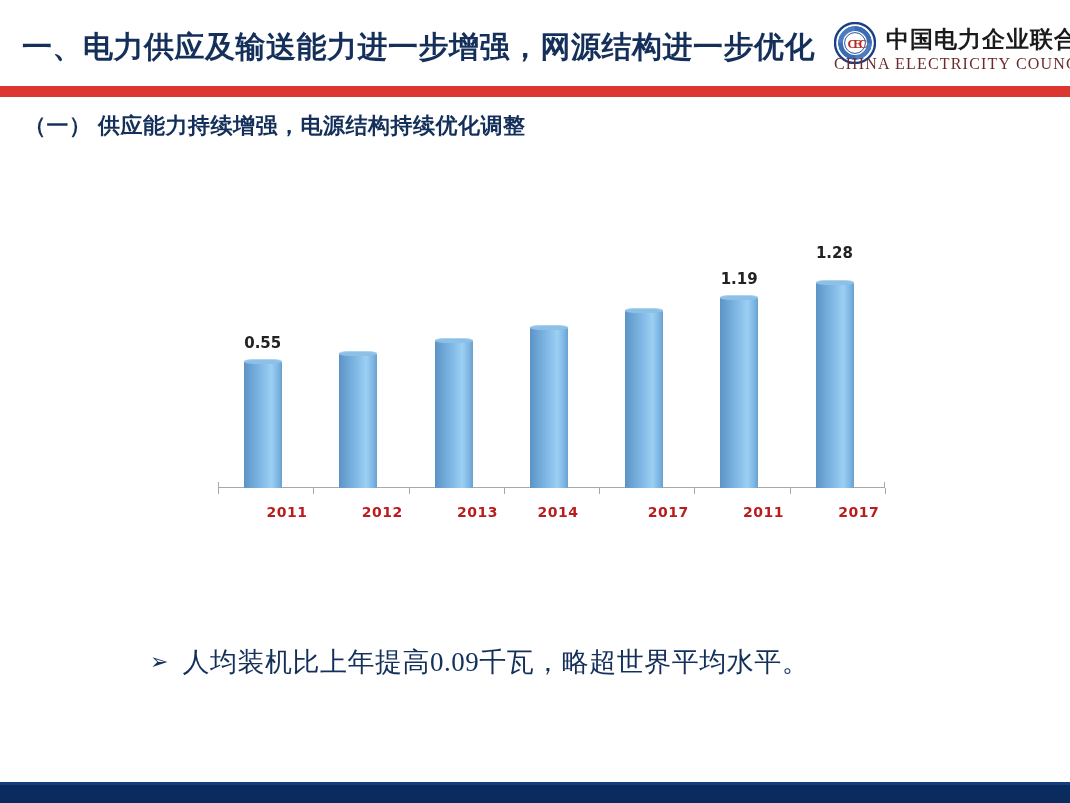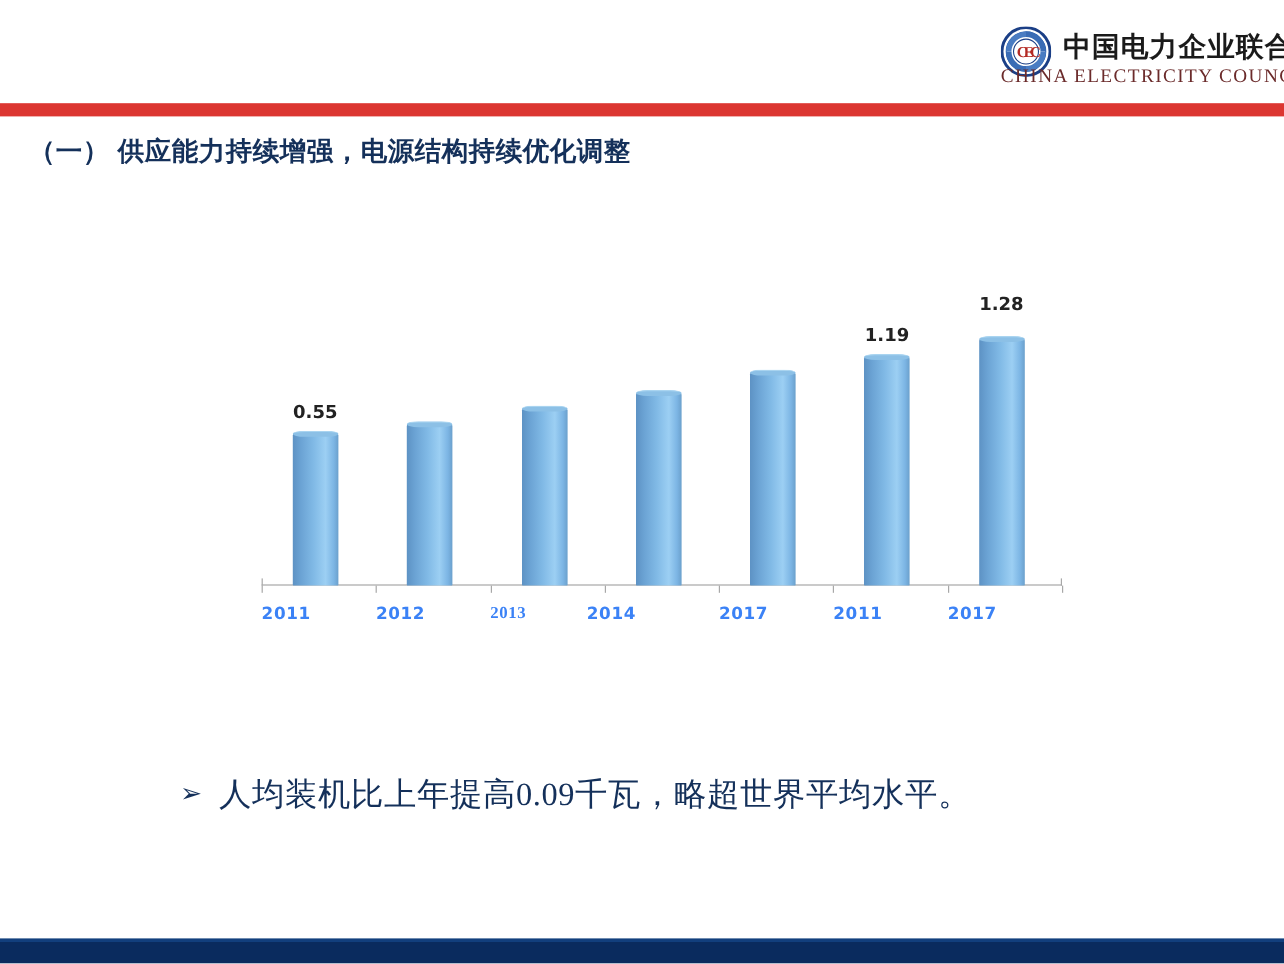--- a/index.html
+++ b/index.html
@@ -82,22 +82,22 @@
     position:absolute;top:-2px;left:0;width:38px;height:4px;
     background:#8cc0e6;border-radius:50%/100%;
     border-top:1px solid #a9d4f0;
   }
   .bar-label{
     position:absolute;left:0;width:89.5px;text-align:center;
     font-size:15px;font-weight:bold;color:#222222;
     font-family:"DejaVu Sans","Liberation Sans",sans-serif;
   }
   .cat-label{
-    position:absolute;bottom:10px;width:89.5px;text-align:left;
-    font-size:14px;font-weight:bold;color:#3b82f6;
+    position:absolute;bottom:10px;width:89.5px;text-align:right;
+    font-size:14px;font-weight:bold;color:#b91c1c;
     font-family:"DejaVu Sans","Liberation Sans",sans-serif;
     letter-spacing:0.5px;
   }
   
   #bullet-row{
     position:absolute;left:150px;top:644px;
     display:flex;align-items:center;gap:14px;
   }
   #bullet-arrow{
     font-size:22px;color:#14305a;line-height:1;
@@ -115,20 +115,21 @@
   }
   #footer-hairline{
     position:absolute;left:0;bottom:18px;width:1070px;height:3px;
     background:#123f7d;
   }
 </style>
 </head>
 <body>
 
 <div id="header">
+  <div id="header-title">一、电力供应及输送能力进一步增强，网源结构进一步优化</div>
 
   <div id="logo-block">
     <svg id="logo-mark" viewBox="0 0 42 42">
       <circle cx="21" cy="21" r="20" fill="#ffffff" stroke="#1b3f86" stroke-width="2.4"></circle>
       <circle cx="21" cy="21" r="16.4" fill="#ffffff" stroke="#2b5fae" stroke-width="1"></circle>
       <path d="M21 6.6 A14.4 14.4 0 0 1 35.4 21" fill="none" stroke="#3a6cb5" stroke-width="4.6"></path>
       <path d="M6.6 21 A14.4 14.4 0 0 0 21 35.4" fill="none" stroke="#3a6cb5" stroke-width="4.6"></path>
       <path d="M35.4 21 A14.4 14.4 0 0 1 21 35.4" fill="none" stroke="#4a7cc2" stroke-width="4.6"></path>
       <path d="M21 6.6 A14.4 14.4 0 0 0 6.6 21" fill="none" stroke="#4a7cc2" stroke-width="4.6"></path>
       <circle cx="21" cy="21" r="10.4" fill="#ffffff" stroke="#1b3f86" stroke-width="0.9"></circle>
@@ -164,21 +165,21 @@
           <div class="bar-cap"></div>
         </div>
       </div>
       <div class="cat-label" style="left: 95.2857px;">2012</div>
       <div class="tick" style="left: 190.571px;"></div>
       <div class="bar-slot" style="left: 190.571px;">
         <div class="bar" title="2013: 0.92" style="height: 147.834px;">
           <div class="bar-cap"></div>
         </div>
       </div>
-      <div class="cat-label" style="left: 190.571px; font-family: Liberation Serif, serif;">2013</div>
+      <div class="cat-label" style="left: 190.571px;">2013</div>
       <div class="tick" style="left: 285.857px;"></div>
       <div class="bar-slot" style="left: 285.857px;">
         <div class="bar" title="2014: 1" style="height: 160.69px;">
           <div class="bar-cap"></div>
         </div>
       </div>
       <div class="cat-label" style="left: 271px;">2014</div>
       <div class="tick" style="left: 381.143px;"></div>
       <div class="bar-slot" style="left: 381.143px;">
         <div class="bar" title="2015: 1.11" style="height: 178.366px;">

